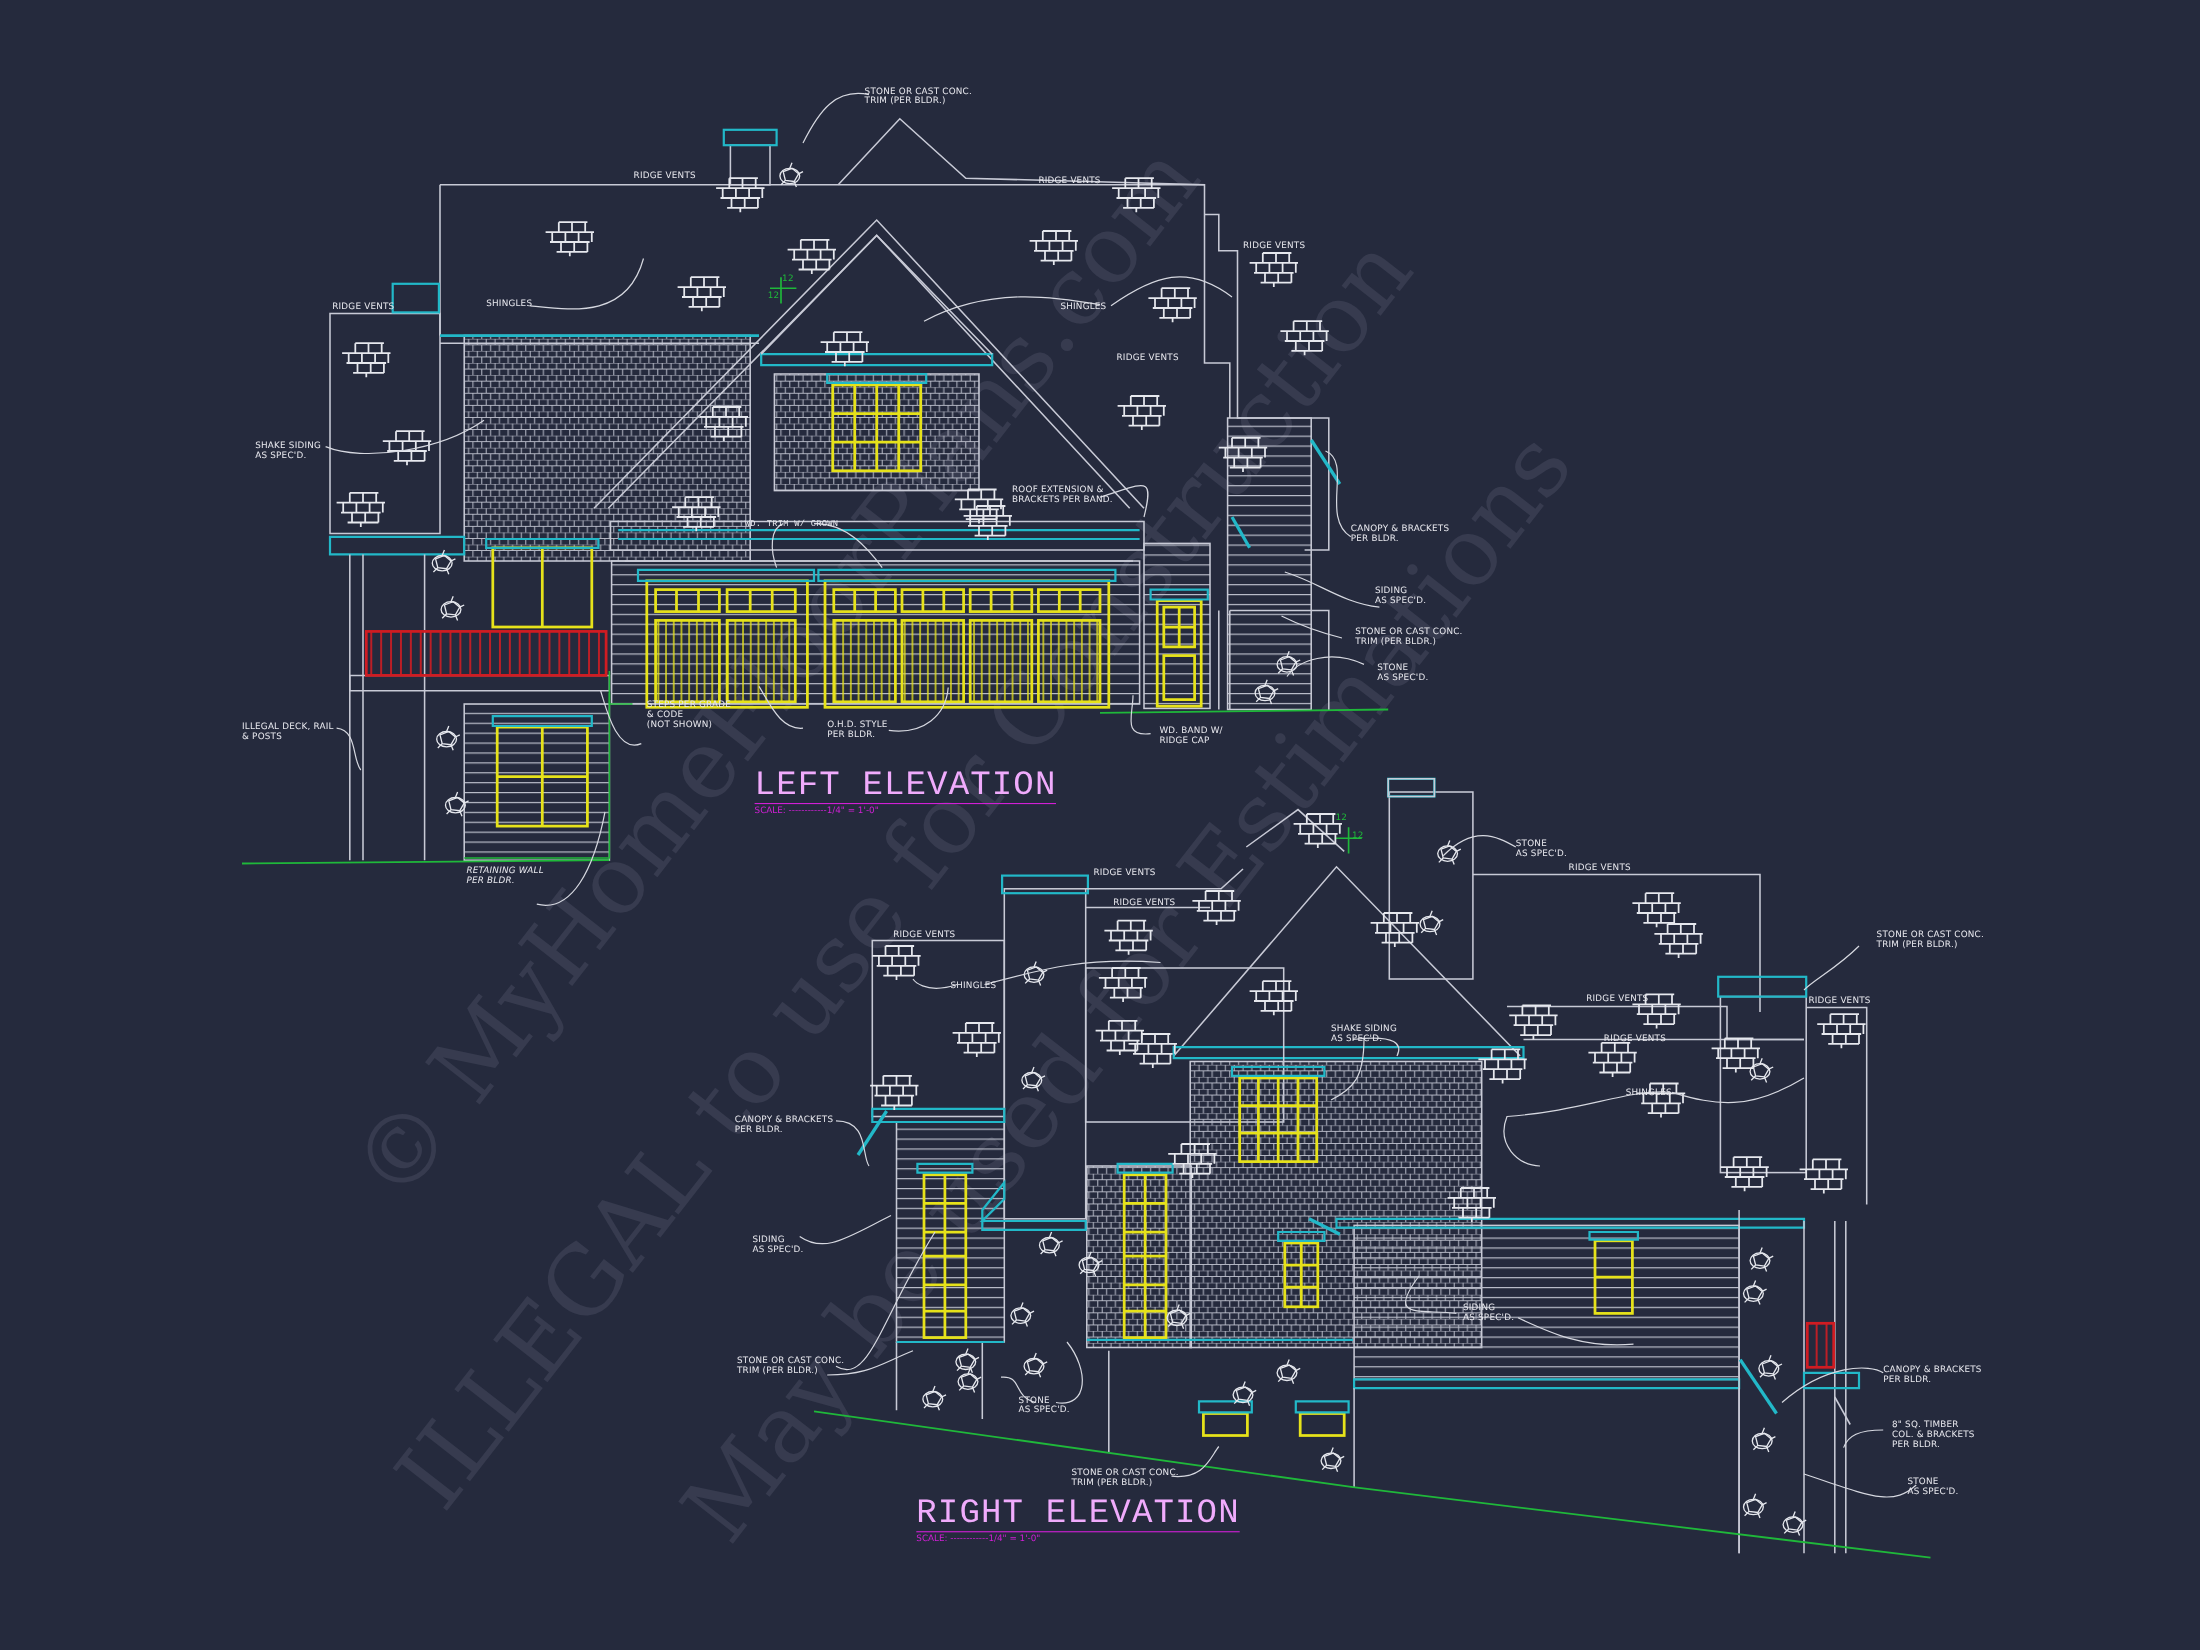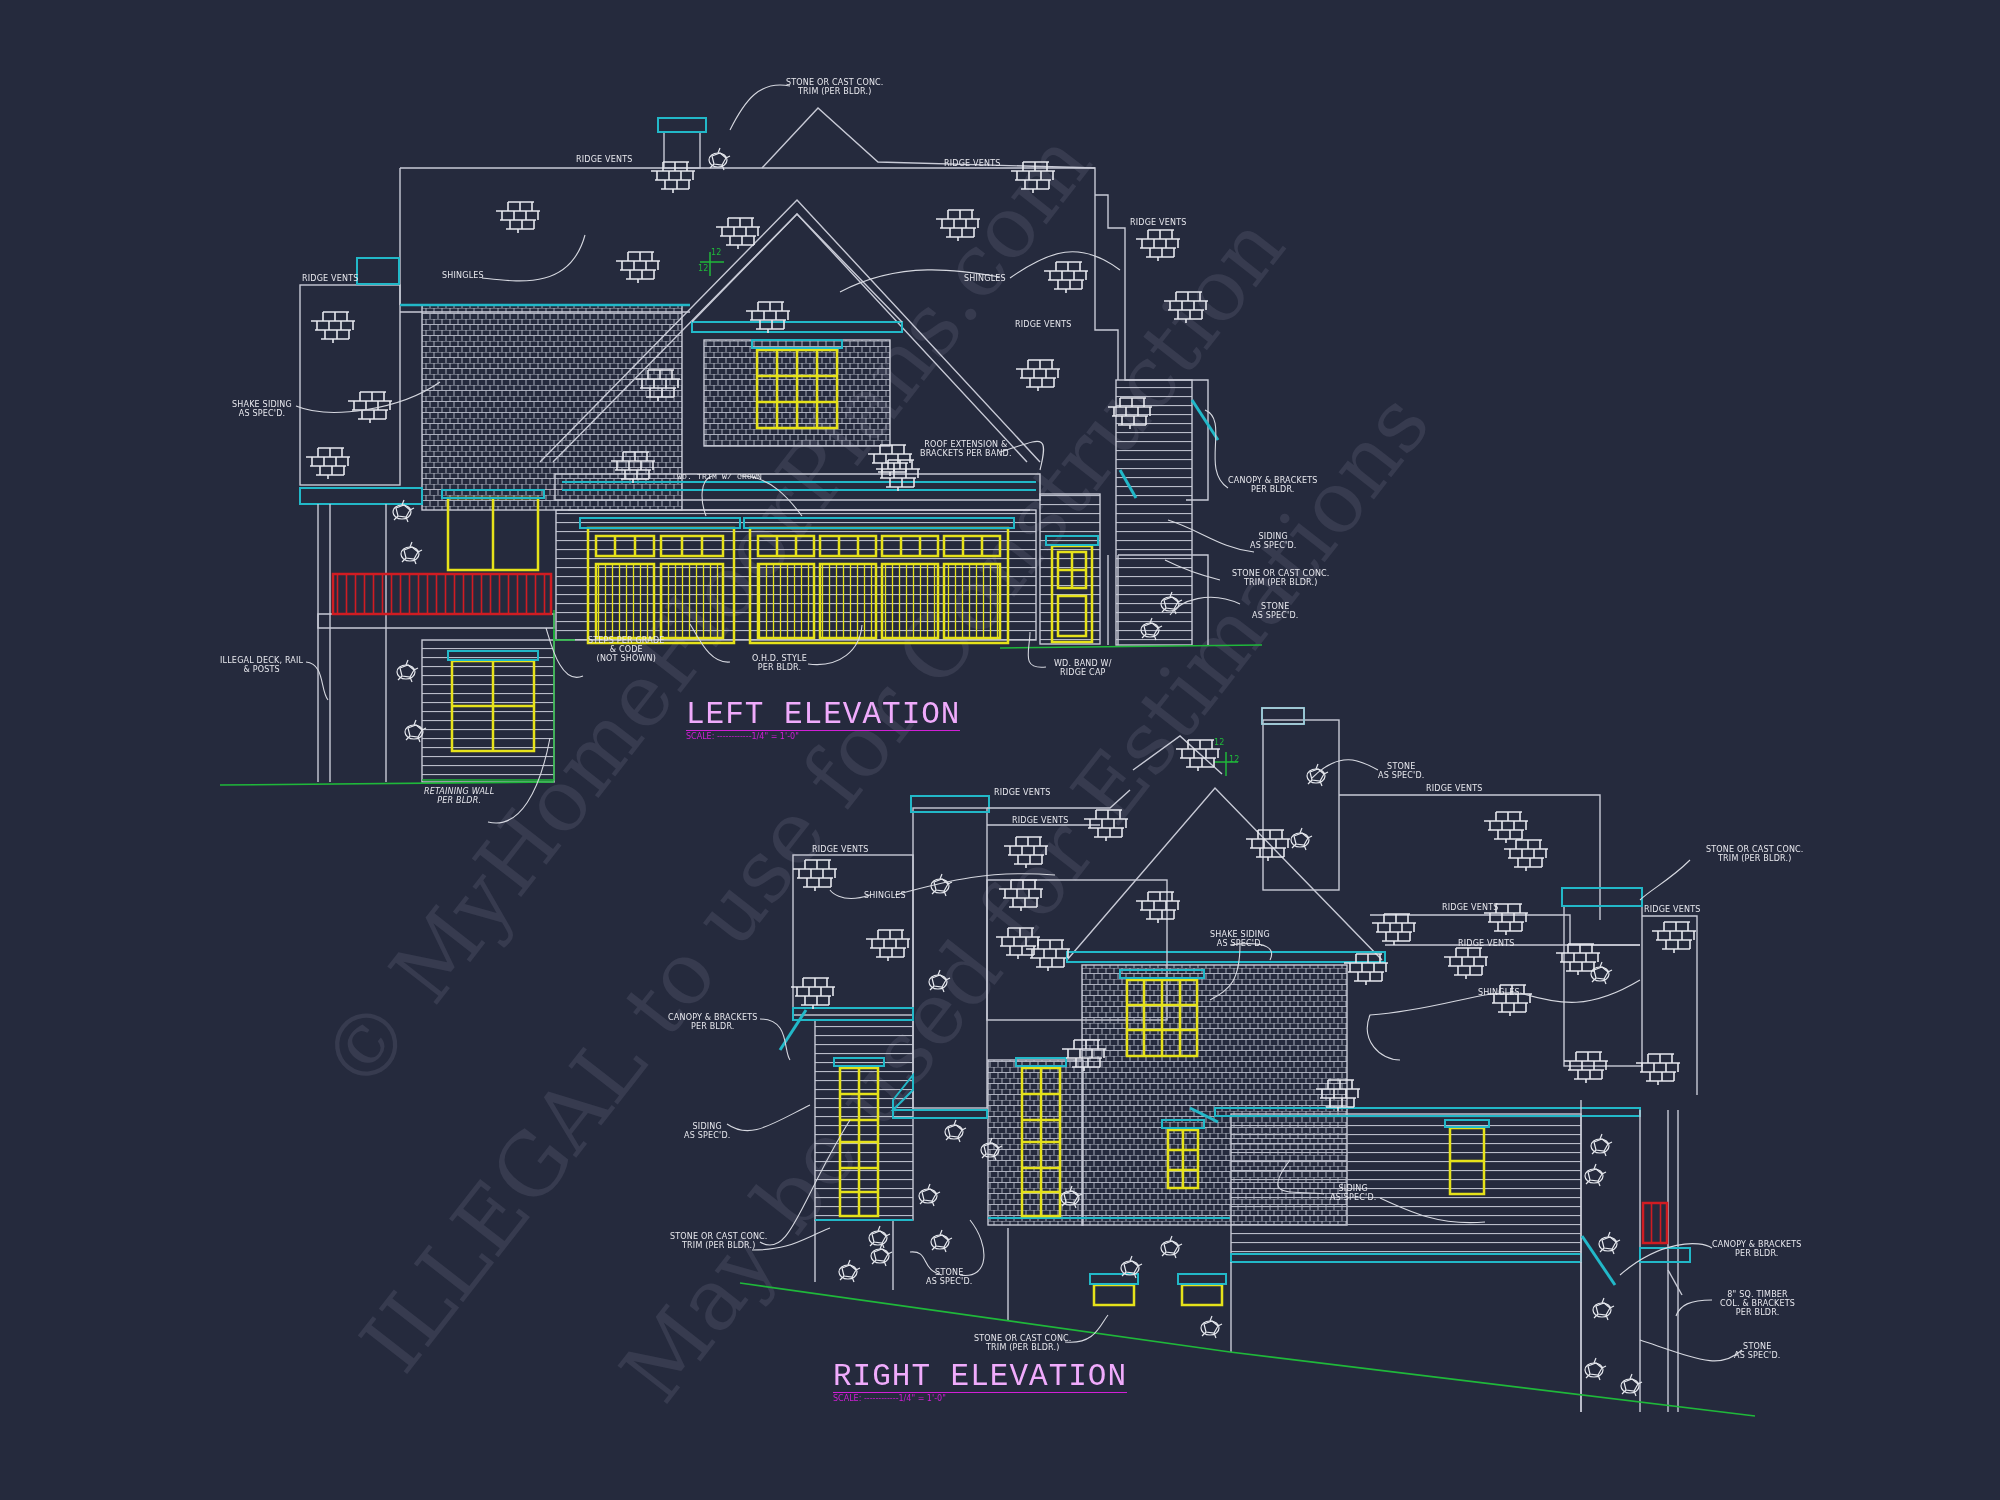--- a/index.html
+++ b/index.html
@@ -1,19 +1,19 @@
 <!DOCTYPE html>
 <html><head>
 <meta charset="utf-8">
 <style>
   html,body{margin:0;padding:0;background:#252a3d;}
   body{width:2000px;height:1500px;overflow:hidden;position:relative;font-family:"DejaVu Sans",sans-serif;}
   #sheet{position:absolute;left:0;top:0;width:2000px;height:1500px;background:#252a3d;}
   svg{position:absolute;left:0;top:0;}
-  .note{position:absolute;color:#e8e8ee;font-family:"DejaVu Sans",sans-serif;font-size:8px;line-height:9px;text-align:center;letter-spacing:0.2px;white-space:nowrap;}
+  .note{position:absolute;color:#e8e8ee;font-family:"DejaVu Sans",sans-serif;font-size:8px;line-height:9px;letter-spacing:0.2px;white-space:nowrap;}
   .title{position:absolute;color:#f0abfc;font-family:Liberation Mono, monospace;font-weight:200;font-size:31px;letter-spacing:1px;border-bottom:1.5px solid #d11fd6;line-height:30px;white-space:nowrap;}
   .scale{position:absolute;color:#d11fd6;font-family:"DejaVu Sans",sans-serif;font-size:8px;white-space:nowrap;}
   .wm{position:absolute;color:rgba(150,150,175,0.16);font-family:"DejaVu Serif",serif;font-size:86px;white-space:nowrap;transform-origin:left bottom;pointer-events:none;}
 </style>
 </head>
 <body>
 
 <div id="sheet">
 
   <div class="wm" style="left:380px;top:1010px;transform:rotate(-52deg);">© MyHomeFloorPlans.com</div>

